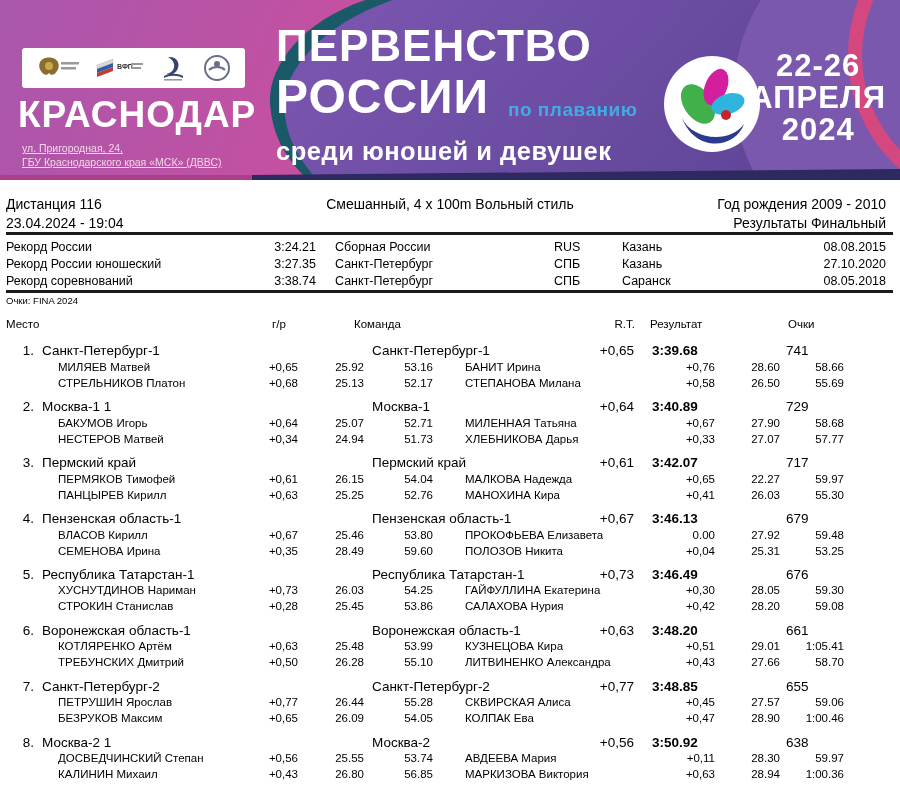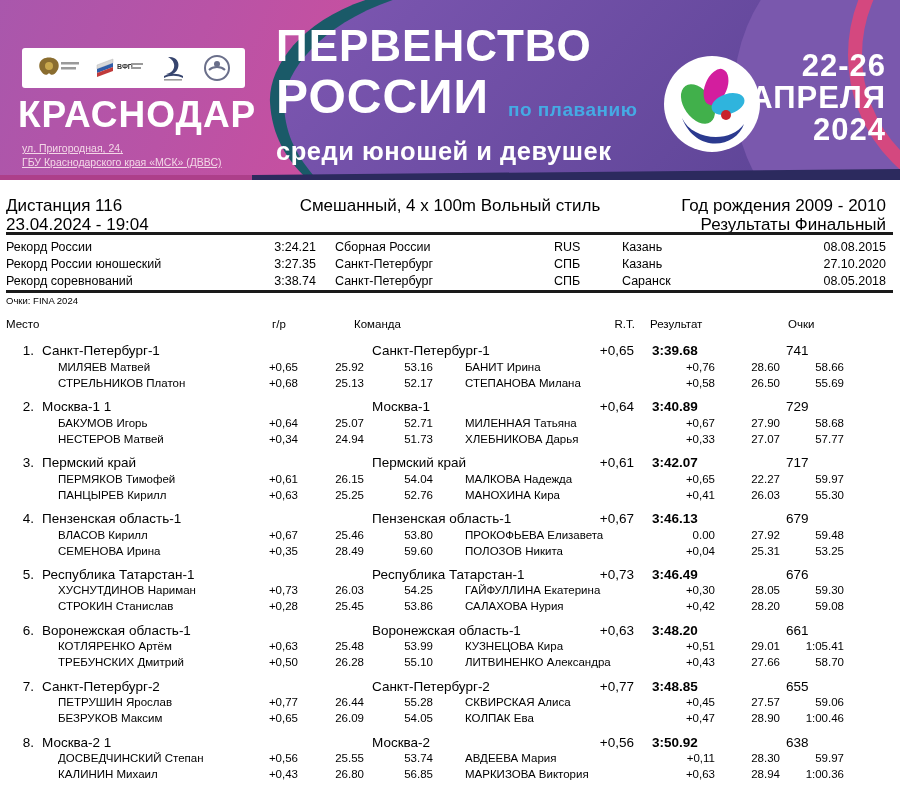--- a/index.html
+++ b/index.html
@@ -12,29 +12,29 @@
   .banner svg.art{position:absolute;left:0;top:0;}
   .logo-box{position:absolute;left:22px;top:48px;width:223px;height:40px;background:#fff;
             border-radius:3px;display:flex;align-items:center;justify-content:space-around;padding:0 6px;box-sizing:border-box;}
   .city{position:absolute;left:18px;top:94px;font-size:37px;font-weight:bold;color:#fff;letter-spacing:1px;}
   .address{position:absolute;left:22px;top:141px;font-size:10.5px;line-height:1.35;color:#f3d7e7;text-decoration:underline;}
   .title1{position:absolute;left:276px;top:24px;font-size:44px;line-height:1;font-weight:bold;color:#fff;letter-spacing:1px;}
   .title2{position:absolute;left:276px;top:73px;font-size:48px;line-height:1;font-weight:bold;color:#fff;letter-spacing:1px;}
   .subtitle{position:absolute;left:508px;top:99px;font-size:19px;font-weight:bold;color:#45aae4;letter-spacing:0.5px;}
   .tagline{position:absolute;left:276px;top:137px;font-size:25.5px;font-weight:bold;color:#fff;letter-spacing:0.5px;}
   .event-logo{position:absolute;left:664px;top:56px;width:96px;height:96px;border-radius:50%;background:#fff;}
-  .dates{position:absolute;right:14px;top:50px;text-align:right;color:#fff;font-weight:bold;
+  .dates{position:absolute;right:14px;top:50px;text-align:center;color:#fff;font-weight:bold;
          font-size:31px;line-height:32px;letter-spacing:1px;}
 
   
   .doc{position:absolute;left:0;top:180px;width:900px;height:612px;}
   .c{position:absolute;white-space:nowrap;}
   .r{position:absolute;left:0;width:900px;height:18px;}
 
-  .ev{font-size:17px;}
+  .ev{font-size:14px;}
   .ev-left1{left:6px;top:16px;} .ev-left2{left:6px;top:35px;}
   .ev-center{left:0;top:16px;width:900px;text-align:center;}
   .ev-right1{left:0;top:16px;width:886px;text-align:right;}
   .ev-right2{left:0;top:35px;width:886px;text-align:right;}
   .hr{position:absolute;left:6px;width:887px;height:2.5px;background:#1a1a1a;}
   .hr1{top:52px;} .hr2{top:110px;}
 
   .rc{font-size:12.5px;}
   .rc-label{left:6px;} .rc-time{left:248px;width:68px;text-align:right;}
   .rc-holder{left:335px;} .rc-code{left:554px;} .rc-city{left:622px;}

